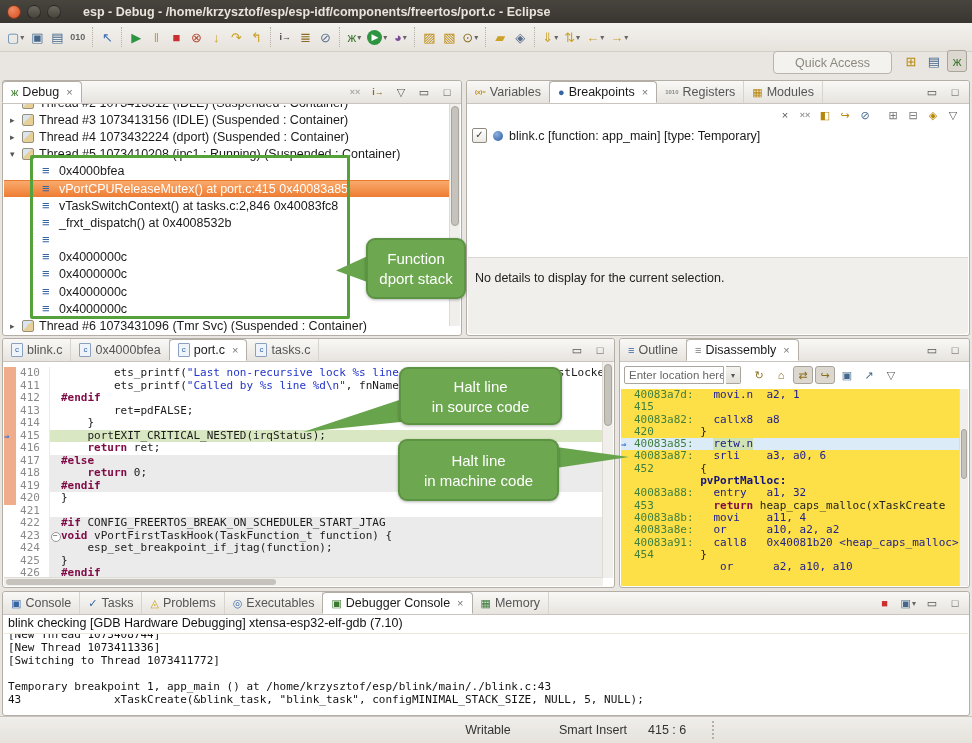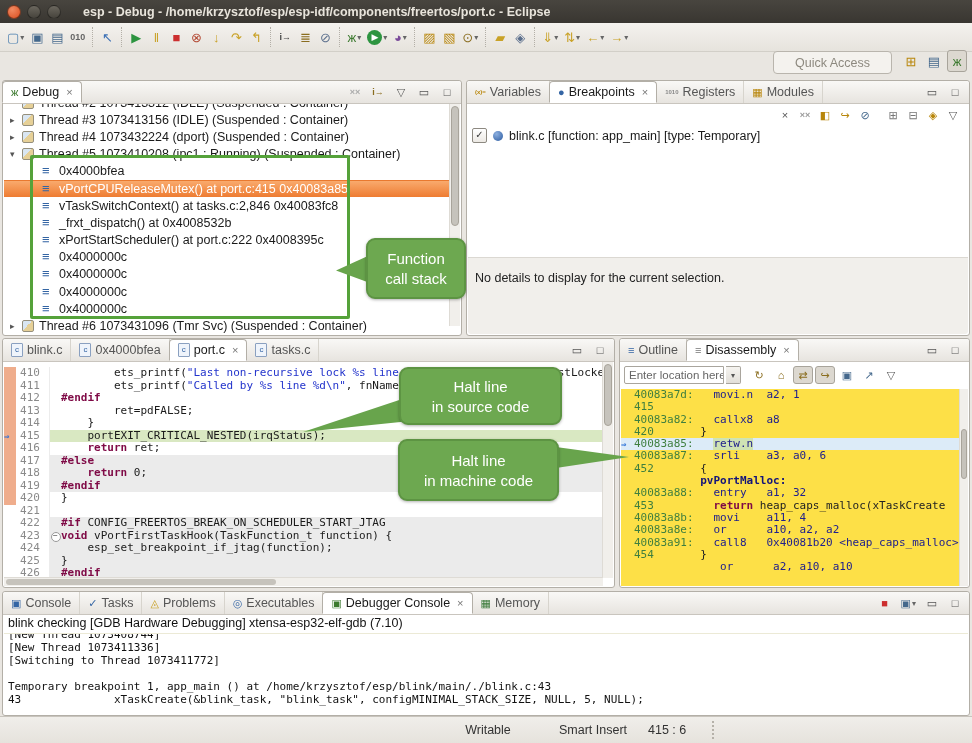--- a/index.html
+++ b/index.html
@@ -293,21 +293,20 @@
           <span>vTaskSwitchContext() at tasks.c:2,846 0x40083fc8</span>
         </div>
         <div class="trow" style="padding-left: 26px;">
           <span class="arrow"></span>
           <span class="fr-icon">≡</span>
           <span>_frxt_dispatch() at 0x4008532b</span>
         </div>
         <div class="trow" style="padding-left: 26px;">
           <span class="arrow"></span>
           <span class="fr-icon">≡</span>
-          <span>xPortStartScheduler() at port.c:222 0x4008395c</span>
         </div>
         <div class="trow" style="padding-left: 26px;">
           <span class="arrow"></span>
           <span class="fr-icon">≡</span>
           <span>0x4000000c</span>
         </div>
         <div class="trow" style="padding-left: 26px;">
           <span class="arrow"></span>
           <span class="fr-icon">≡</span>
           <span>0x4000000c</span>
@@ -663,21 +662,21 @@
     <span class="stitem" style="left:438px;width:100px;text-align:center;">Writable</span>
     <span class="stitem" style="left:548px;width:90px;text-align:center;">Smart Insert</span>
     <span class="stitem" style="left:648px;width:60px;">415 : 6</span>
     <span class="stgrip"></span>
   </div>
 
   <div class="green-box"></div>
   <div class="pointer" id="pt-stack"></div>
   <div class="callout" id="co-stack">
     <span>Function</span>
-      <span>call stack</span>
+      <span>dport stack</span>
   </div>
   <div class="pointer" id="pt-src"></div>
   <div class="callout" id="co-src">
     <span>Halt line</span>
       <span>in source code</span>
   </div>
   <div class="pointer" id="pt-mc"></div>
   <div class="callout" id="co-mc">
     <span>Halt line</span>
       <span>in machine code</span>

